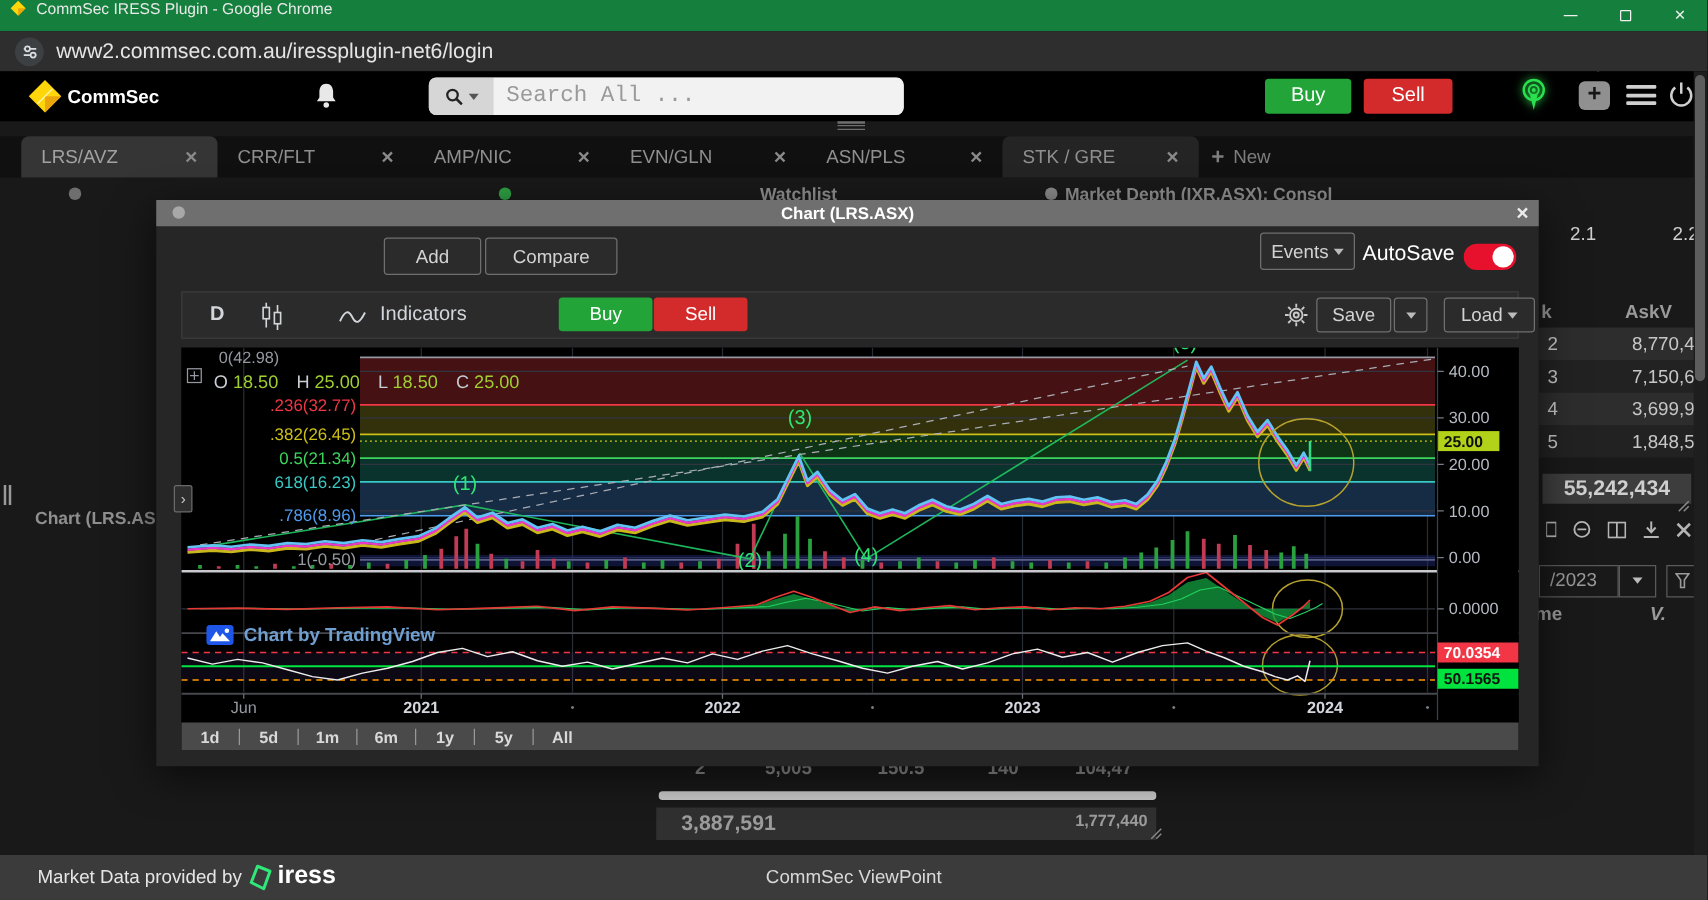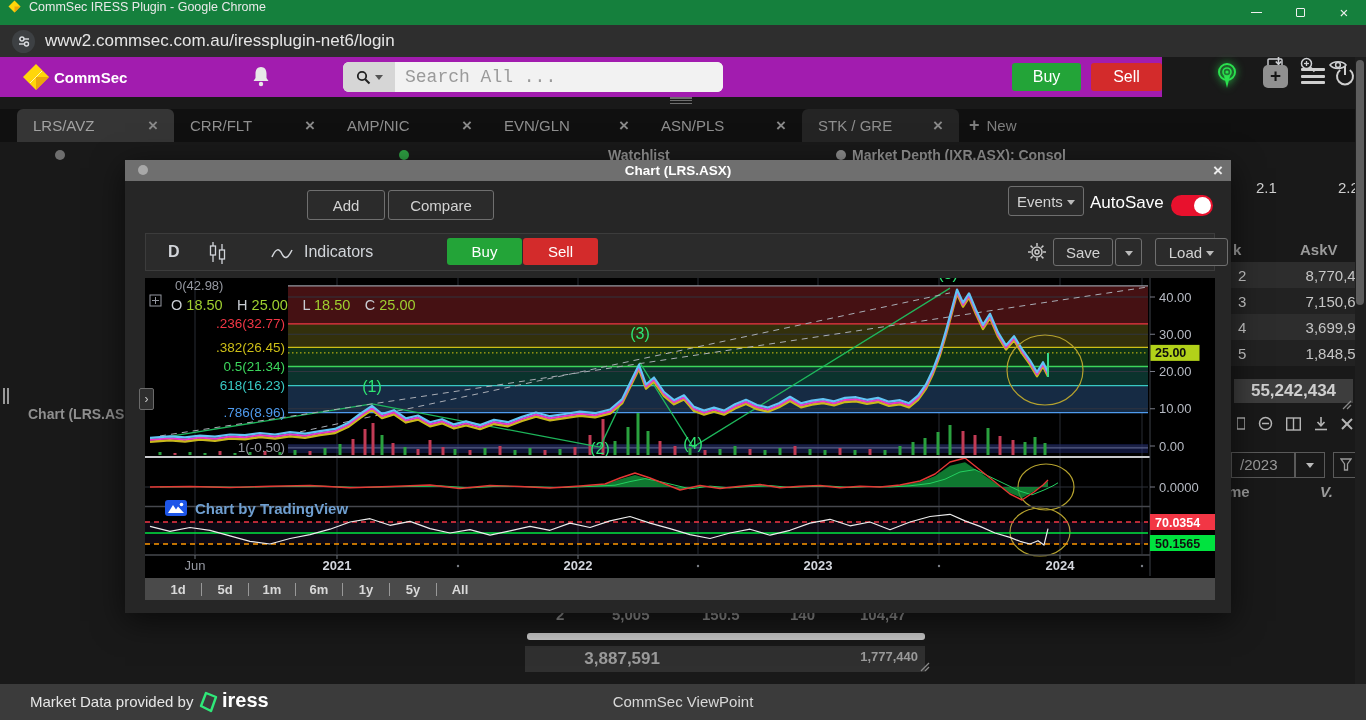--- a/index.html
+++ b/index.html
@@ -9,21 +9,21 @@
   
   #titlebar{position:absolute;left:0;top:0;width:1366px;height:25px;background:#15803d;color:#e9e9e9;font-size:12.5px;display:flex;align-items:flex-start}
   #titlebar .t{margin-left:8px}
   .winctl{position:absolute;top:0;height:25px;width:44px;display:flex;align-items:center;justify-content:center;color:#f0f0f0}
   
   #urlbar{position:absolute;left:0;top:25px;width:1366px;height:32px;background:#2e2e2e;display:flex;align-items:center}
   #urlbar .badge{width:23px;height:23px;border-radius:50%;background:#3d4043;margin-left:12px;display:flex;align-items:center;justify-content:center}
   #urlbar .url{color:#e5e5e5;font-size:17px;margin-left:10px}
   .urlicon{position:absolute;top:31px}
   
-  #appheader{position:absolute;left:0;top:57px;width:1162px;height:40px;background:#a21caf}
+  #appheader{position:absolute;left:0;top:57px;width:1366px;height:40px;background:#000000}
   #brandtext{position:absolute;left:54px;top:12px;color:#fff;font-weight:bold;font-size:15px}
   #searchbox{position:absolute;left:343px;top:5px;width:380px;height:30px;background:#f2f2f2;border-radius:6px;display:flex;overflow:hidden}
   #searchbox .magseg{width:52px;background:#d6d6d6;display:flex;align-items:center;justify-content:center;gap:4px}
   #searchbox input{flex:1;border:0;outline:none;background:#f2f2f2;font-size:18px;color:#444;padding-left:10px;font-family:Liberation Mono, monospace}
   #searchbox input::placeholder{color:#9a9a9a}
   .hbtn{position:absolute;top:6px;height:28px;border:0;border-radius:3px;color:#fff;font-size:16px;font-family:"Liberation Sans",sans-serif;cursor:pointer}
   .caret{display:inline-block;width:0;height:0;border-left:4px solid transparent;border-right:4px solid transparent;border-top:5px solid #555;vertical-align:middle}
   .caret.lt{border-top-color:#bbb}
   #grip{position:absolute;left:670px;top:97px;width:22px;height:7px;display:flex;flex-direction:column;justify-content:space-between}
   #grip div{height:1.5px;background:#6e6e6e}
@@ -54,21 +54,21 @@
   #symbolinput{position:absolute;left:13px;top:30px;width:165px;height:30px;background:#161616;border:1px solid #787878;border-radius:3px;color:#f2f2f2;font-weight:bold;font-size:15px;padding-left:12px;font-family:"Liberation Sans",sans-serif;outline:none}
   #autosave-label{position:absolute;left:965px;top:33px;color:#fff;font-size:17px}
   #autosave-toggle{position:absolute;left:1046px;top:35px;width:42px;height:21px;border-radius:11px;background:#e8112d}
   #autosave-toggle .knob{position:absolute;right:2px;top:2px;width:17px;height:17px;border-radius:50%;background:#fff}
   #cToolbar{position:absolute;left:20px;top:73px;width:1070px;height:38px;background:#2b2b2b;border:1px solid #3c3c3c}
   #cToolbar .itm{position:absolute;color:#d2d5da;font-size:16px}
   #chartbox{position:absolute;left:20px;top:118px;width:1070px;height:322px;background:#000;overflow:hidden}
   #chart-svg{position:absolute;left:0;top:0}
   #attribution{position:absolute;left:20px;top:222px;display:flex;align-items:flex-start;gap:8px;z-index:3}
   #attribution span{color:#6f9fd0;font-weight:bold;font-size:15px}
-  #rangebar{position:absolute;left:0;top:300px;width:1070px;height:22px;background:#4a4a4a;display:flex;align-items:center;padding-left:10px}
+  #rangebar{position:absolute;left:0;top:300px;width:1070px;height:22px;background:#4a4a4a;display:flex;align-items:center;}
   .rng{width:46px;text-align:center;color:#d9d9d9;font-size:13px;font-weight:bold}
   .rsep{width:1px;height:13px;background:#989898}
   #collapse-chevron{position:absolute;left:14px;top:228px;width:15px;height:22px;background:#2e2e2e;border:1px solid #6a6a6a;border-radius:2px;color:#c9c9c9;font-size:12px;text-align:center;line-height:20px}
   
   #footer{position:absolute;left:0;top:684px;width:1366px;height:36px;background:#3b3b3b;z-index:12}
   #footer .lefttxt{position:absolute;left:30px;top:9px;color:#e6e6e6;font-size:15px}
   #footer .brand{position:absolute;left:222px;top:5px;color:#fff;font-weight:bold;font-size:20px}
   #footer .center{position:absolute;left:0;width:1366px;text-align:center;top:9px;color:#d8d8d8;font-size:15px}
   #vscroll{position:absolute;left:1355px;top:57px;width:11px;height:627px;background:#1e1e1e;z-index:11}
   #vscroll .thumb{position:absolute;left:1px;top:3px;width:8px;height:245px;background:#5d5d5d;border-radius:4px}
@@ -267,21 +267,21 @@
     </div>
   <div class="abs" style="left:28px;top:406px;color:#8f8f8f;font-weight:bold;font-size:14px">Chart (LRS.AS</div>
 
   <div class="bt-cell" style="left:556px;top:606px">2</div>
   <div class="bt-cell" style="left:612px;top:606px">5,005</div>
   <div class="bt-cell" style="left:702px;top:606px">150.5</div>
   <div class="bt-cell" style="left:790px;top:606px">140</div>
   <div class="bt-cell" style="left:860px;top:606px">104,47</div>
   <div class="abs" style="left:527px;top:633px;width:398px;height:7px;background:#c6c6c6;border-radius:3px"></div>
   <div class="abs" style="left:525px;top:646px;width:400px;height:26px;background:#303030">
-    <span class="abs" style="left:20px;top:3px;width:115px;text-align:right;color:#9b9b9b;font-weight:bold;font-size:17px">3,887,591</span>
+    <span class="abs" style="left:20px;top:3px;width:115px;color:#9b9b9b;font-weight:bold;font-size:17px">3,887,591</span>
     <span class="abs" style="left:275px;top:3px;width:118px;text-align:right;color:#9b9b9b;font-weight:bold;font-size:13px">1,777,440</span>
   </div>
   <svg class="abs" style="left:920px;top:662px" width="10" height="10">
       <line x1="1" y1="9" x2="9" y2="1" stroke="#8a8a8a" stroke-width="1.2"></line>
       <line x1="5" y1="9" x2="9" y2="5" stroke="#8a8a8a" stroke-width="1.2"></line>
     </svg>
 
   <div id="dialog">
     <div id="dlg-titlebar">
       <div class="dot" style="left:13px;top:5px;background:#a8a8a8;position:absolute"></div>

